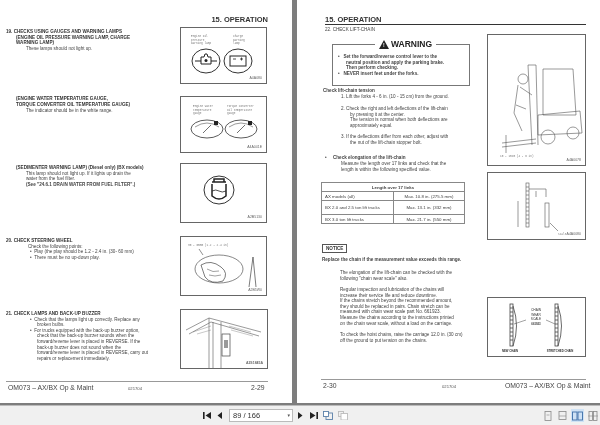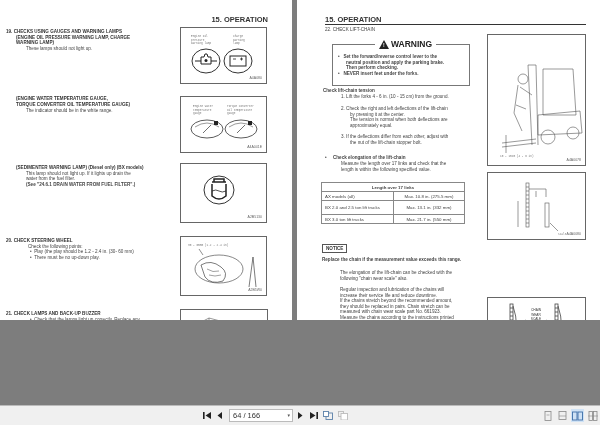--- a/index.html
+++ b/index.html
@@ -1,20 +1,20 @@
 <!DOCTYPE html>
 <html><head>
 <meta charset="utf-8">
 <style>
   * { box-sizing: border-box; margin: 0; padding: 0; }
   html, body { width: 600px; height: 425px; overflow: hidden; background: #808080; }
   body { font-family: "Liberation Sans", sans-serif; color: #222; position: relative; }
 
   .viewer { position: absolute; left: 0; top: 0; width: 600px; height: 405px; background: #7d7d7d; }
-  .page { position: absolute; top: 0; height: 320px; background: #fff; overflow: hidden; }
+  .page { position: absolute; top: 0; height: 403px; background: #fff; overflow: hidden; }
   .page-left { left: 0; width: 292px; }
   .page-right { left: 297px; width: 303px; }
 
   .sec-head-l { position: absolute; right: 24px; top: 15px; font-size: 7.5px; font-weight: bold; color: #333; }
   .sec-head-r { position: absolute; left: 28px; top: 15px; font-size: 7.5px; font-weight: bold; color: #333; }
   .hr-r { position: absolute; left: 28px; right: 14px; top: 24px; border-top: 1px solid #333; }
 
   .t { position: absolute; font-size: 4.6px; line-height: 5.6px; color: #444; }
   .h { font-weight: bold; color: #333; }
   .b { font-weight: bold; }
@@ -297,21 +297,21 @@
         <rect x="0" y="0" width="1.6" height="7" fill="#222"></rect>
         <path d="M8 0 L2.5 3.5 L8 7 Z" fill="#222"></path>
       </svg>
   </div>
   <div class="tb-btn" style="left:216px; width:8px;">
     <svg width="6" height="7">
         <path d="M5 0 L0.5 3.5 L5 7 Z" fill="#222"></path>
       </svg>
   </div>
   <div class="page-input">
-    <span>64 / 166</span>
+    <span>89 / 166</span>
     <span class="dd">▾</span>
   </div>
   <div class="tb-btn" style="left:296px; width:8px;">
     <svg width="6" height="7">
         <path d="M1 0 L5.5 3.5 L1 7 Z" fill="#222"></path>
       </svg>
   </div>
   <div class="tb-btn" style="left:308px; width:10px;">
     <svg width="9" height="7">
         <path d="M1 0 L6.5 3.5 L1 7 Z" fill="#222"></path>

